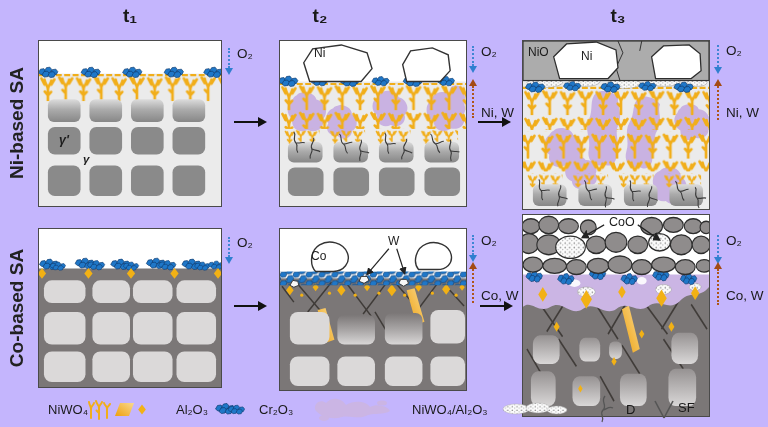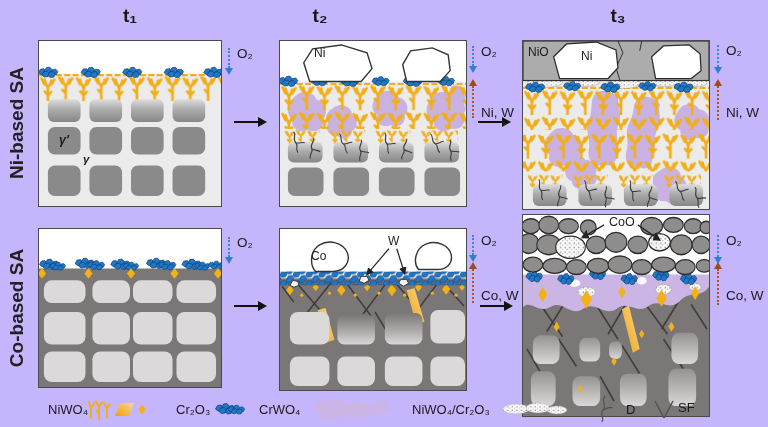--- a/index.html
+++ b/index.html
@@ -528,32 +528,32 @@
         <path d="M12 20 L12 9 C12 6 10 6 9 2 M12 9 C12 6 14 6 15 3 M12 14 L9.5 11.5"></path>
         <path d="M20 19 L20 10 C20 7 18 7 17 4 M20 10 C20 7 22 7 23 5"></path>
       </g>
     </svg>
     <svg class="lgd-ic" style="left:114px;top:401px" width="21" height="17">
       <path d="M1 15 L6 2 L20 2 L15 15 Z" fill="url(#lgStreak)"></path>
     </svg>
     <svg class="lgd-ic" style="left:136px;top:402px" width="12" height="15">
       <use href="#diam" transform="translate(6,7.5)"></use>
     </svg>
-    <span class="lgd" style="left:176px;top:402px">Cr₂O₃</span>
+    <span class="lgd" style="left:176px;top:402px">Al₂O₃</span>
     <svg class="lgd-ic" style="left:213px;top:402px" width="32" height="13">
       <use href="#bclu" transform="translate(6,6)"></use>
         <use href="#bclu" transform="translate(18,7) scale(0.85)"></use>
     </svg>
-    <span class="lgd" style="left:259px;top:402px">CrWO₄</span>
+    <span class="lgd" style="left:259px;top:402px">Cr₂O₃</span>
     <svg class="lgd-ic" style="left:310px;top:395px" width="84" height="28">
       <path d="M6 16 C2 10 10 3 16 8 C22 1 32 3 36 10 C44 5 56 6 60 12 C68 8 78 12 80 16 C74 20 64 18 58 20 C50 25 40 20 32 22 C22 25 12 22 6 16 Z" fill="#CBB5E4"></path>
       <ellipse cx="14" cy="23" rx="5" ry="3" fill="#CBB5E4"></ellipse>
         <ellipse cx="72" cy="8" rx="5" ry="2.5" fill="#CBB5E4"></ellipse>
     </svg>
-    <span class="lgd" style="left:412px;top:402px">NiWO₄/Cr₂O₃</span>
+    <span class="lgd" style="left:412px;top:402px">NiWO₄/Al₂O₃</span>
     <svg class="lgd-ic" style="left:502px;top:402px" width="66" height="15">
       <ellipse cx="14" cy="7" rx="13" ry="5" fill="url(#speck)" stroke="#AAA" stroke-width="0.4"></ellipse>
       <ellipse cx="36" cy="6" rx="12" ry="5" fill="url(#speck)" stroke="#AAA" stroke-width="0.4"></ellipse>
       <ellipse cx="55" cy="8" rx="10" ry="4" fill="url(#speck)" stroke="#AAA" stroke-width="0.4"></ellipse>
     </svg>
     <svg class="lgd-ic" style="left:597px;top:394px" width="20" height="32">
       <path d="M8 2 C3 8 11 11 6 16 C2 20 8 23 5 28 M6 16 C10 15 12 12 16 14" stroke="#555" stroke-width="1.3" fill="none"></path>
     </svg>
     <span class="lgd" style="left:626px;top:402px">D</span>
     <svg class="lgd-ic" style="left:652px;top:398px" width="24" height="24">

